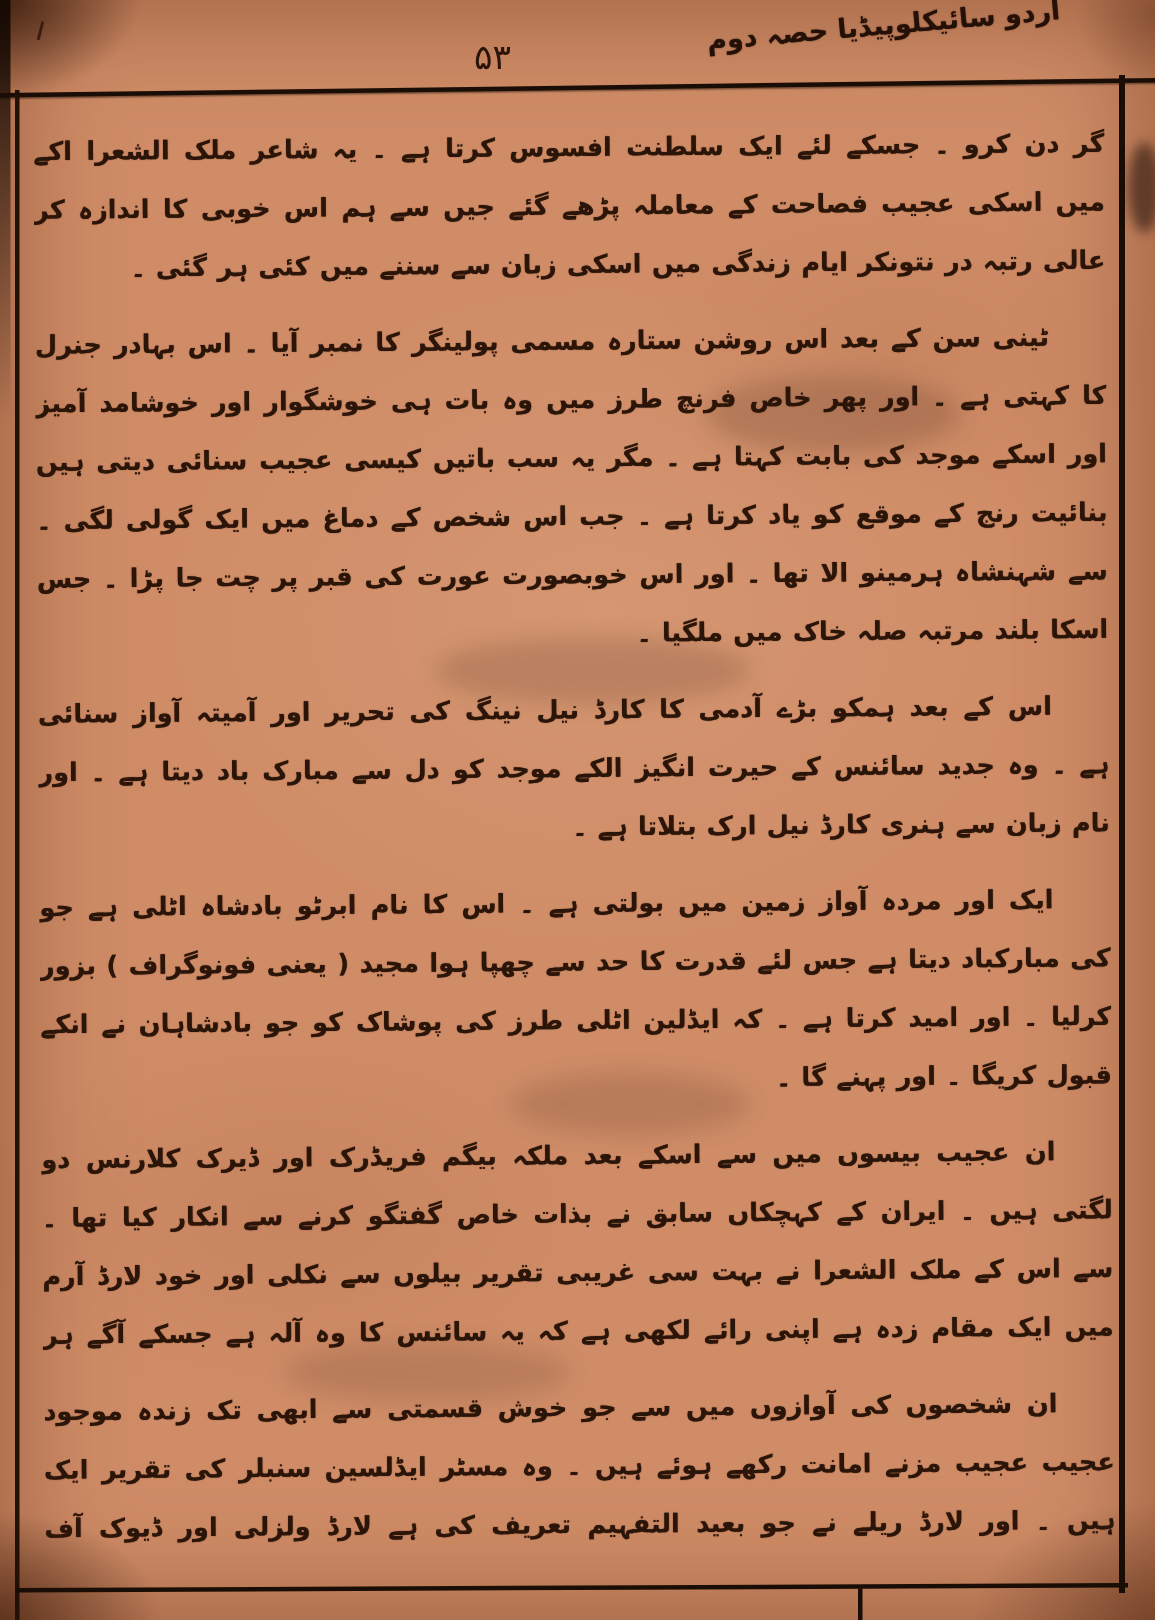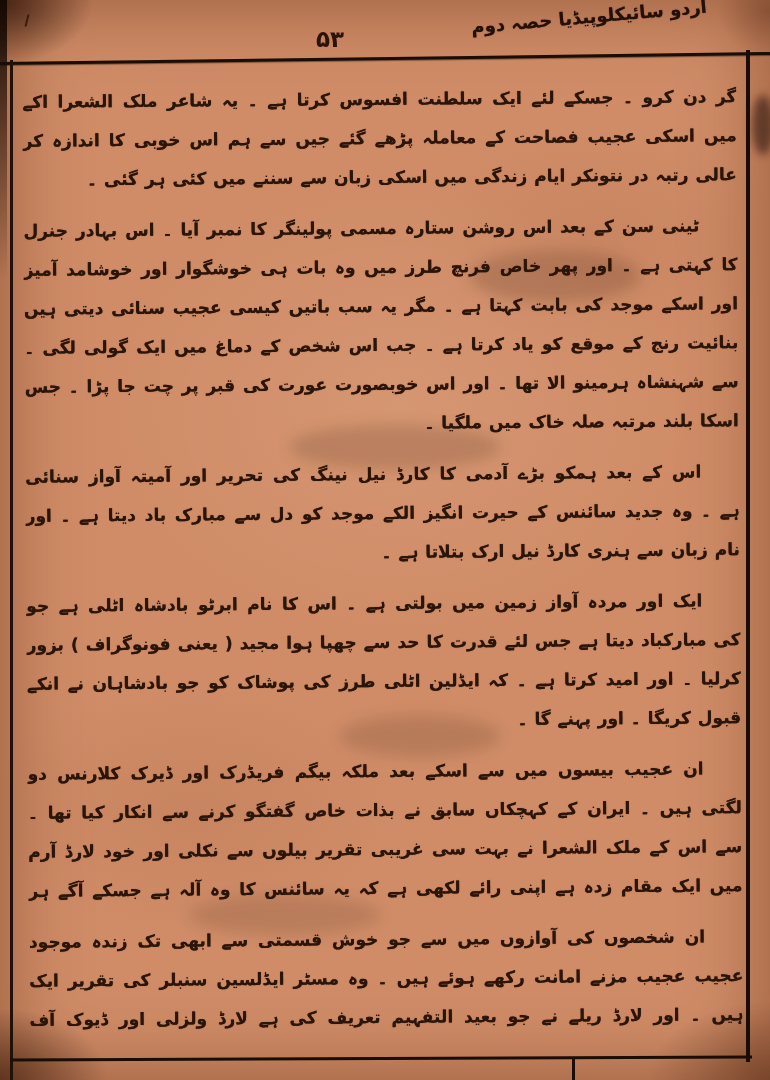--- a/index.html
+++ b/index.html
@@ -22,21 +22,21 @@
     transform:rotate(-0.75deg);box-shadow:0 1px 1px rgba(24,12,5,.45);}
   .frame-left{position:absolute;top:60px;left:10px;width:3px;height:1020px;background:#211106;}
   .frame-right{position:absolute;top:50px;right:20px;width:4px;height:1012px;background:#1a0d05;}
   .rule-bottom{position:absolute;top:1057px;left:10px;width:742px;height:3px;background:#1a0d05;
     transform:rotate(-0.25deg);}
   .tick-bottom{position:absolute;top:1059px;left:572px;width:3px;height:21px;background:#1a0d05;}
   
   .hdr-title{position:absolute;top:6px;right:16px;width:330px;text-align:center;
     font-size:18px;font-weight:700;color:#241007;transform:rotate(-5deg);
     text-shadow:0 0 1px rgba(36,16,7,.7);}
-  .pg-num{position:absolute;top:26px;left:316px;font-size:23px;font-weight:700;color:#2a1308;}
+  .pg-num{position:absolute;top:26px;left:316px;font-size:23px;font-weight:400;color:#2a1308;}
   .ink-mark{position:absolute;top:14px;left:26px;width:2px;height:13px;background:#3a1d0e;
     transform:rotate(14deg);border-radius:2px;}
   
   .textblock{position:absolute;top:80px;right:30px;left:26px;direction:rtl;
     transform:rotate(-0.45deg);color:#2b1408;}
   .para{margin:0 0 12px 0;}
   .line{height:39px;line-height:39px;overflow:hidden;text-align:justify;
     font-size:17px;font-weight:700;letter-spacing:0;word-spacing:1px;
     text-shadow:0 0 .7px rgba(43,20,8,.85);}
   .line::after{content:"";display:inline-block;width:100%;height:0;}

